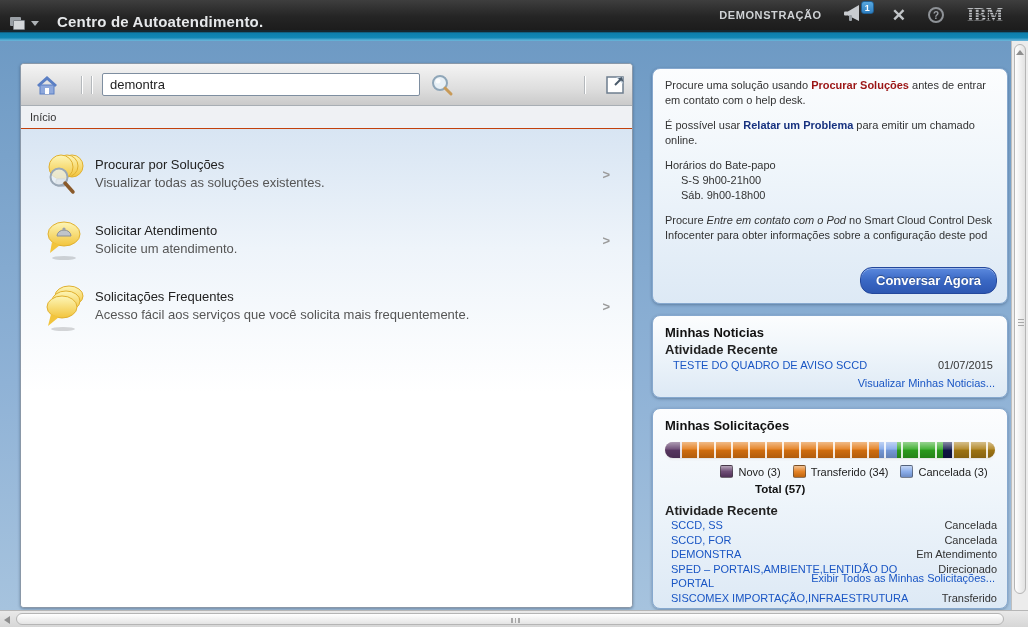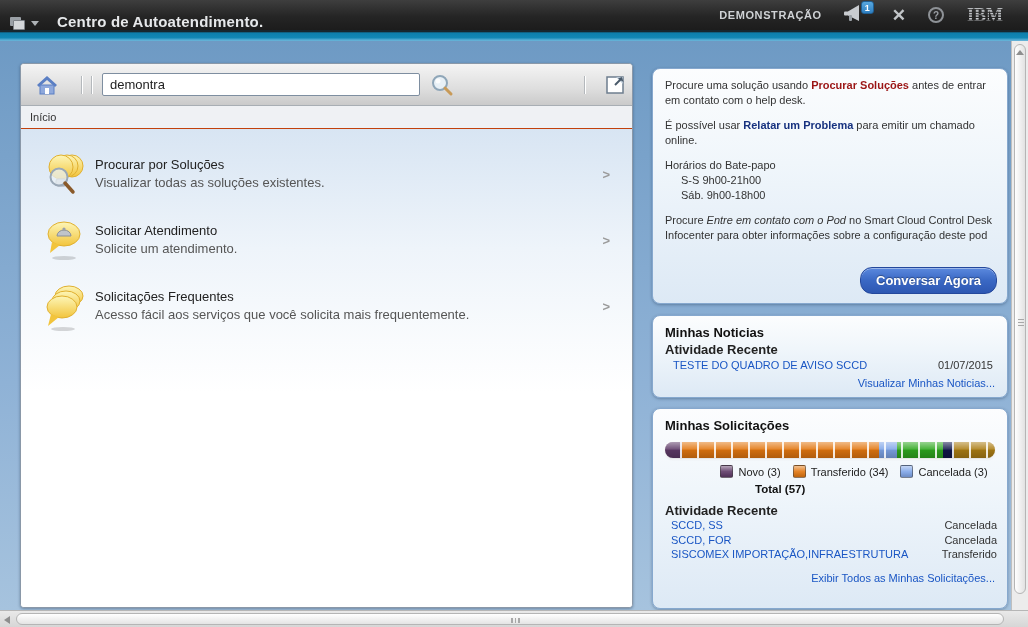--- a/index.html
+++ b/index.html
@@ -287,20 +287,28 @@
     <div class="sub-bold" style="margin-top:6px">Atividade Recente</div>
     <div class="req-row">
       <span class="alink">SCCD, SS</span>
       <span class="req-status">Cancelada</span>
     </div>
     <div class="req-row">
       <span class="alink">SCCD, FOR</span>
       <span class="req-status">Cancelada</span>
     </div>
     <div class="req-row">
+      <span class="alink">DEMONSTRA</span>
+      <span class="req-status">Em Atendimento</span>
+    </div>
+    <div class="req-row">
+      <span class="alink">SPED – PORTAIS,AMBIENTE,LENTIDÃO DO PORTAL</span>
+      <span class="req-status">Direcionado</span>
+    </div>
+    <div class="req-row">
       <span class="alink">SISCOMEX IMPORTAÇÃO,INFRAESTRUTURA</span>
       <span class="req-status">Transferido</span>
     </div>
     <span class="view-link alink">Exibir Todos as Minhas Solicitações...</span>
   </div>
 
 </div>
 
 <div class="vscroll">
   <div class="vthumb">

